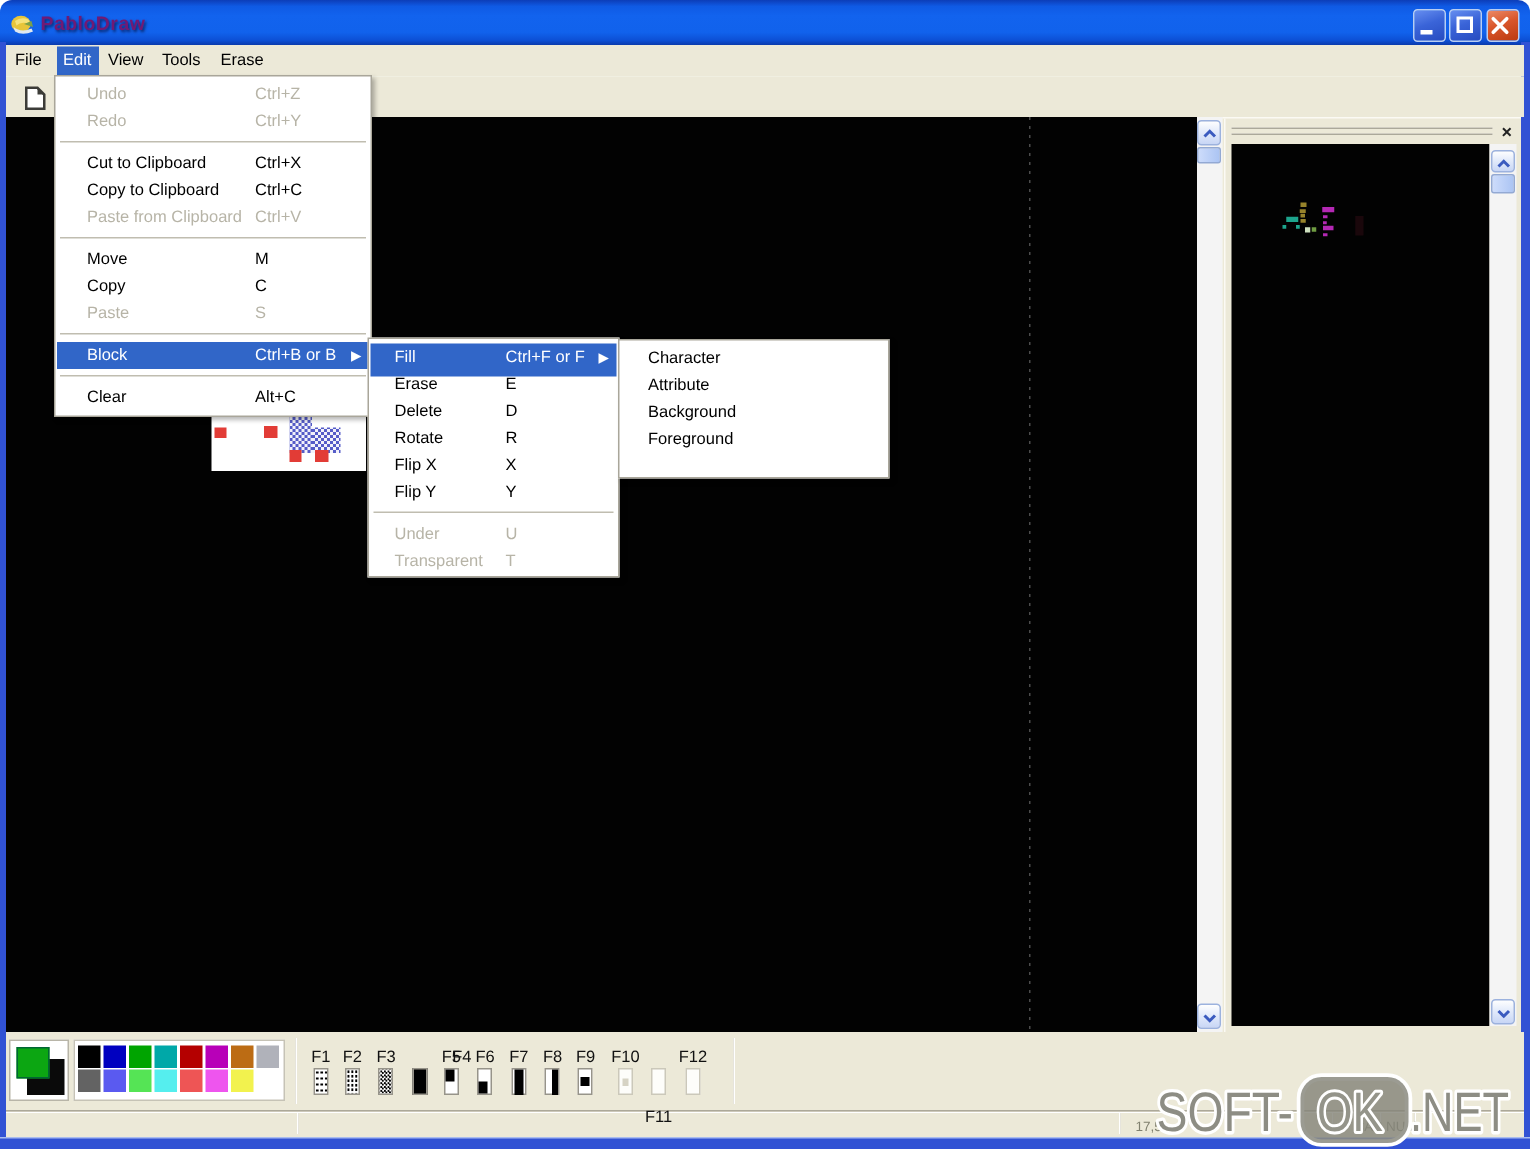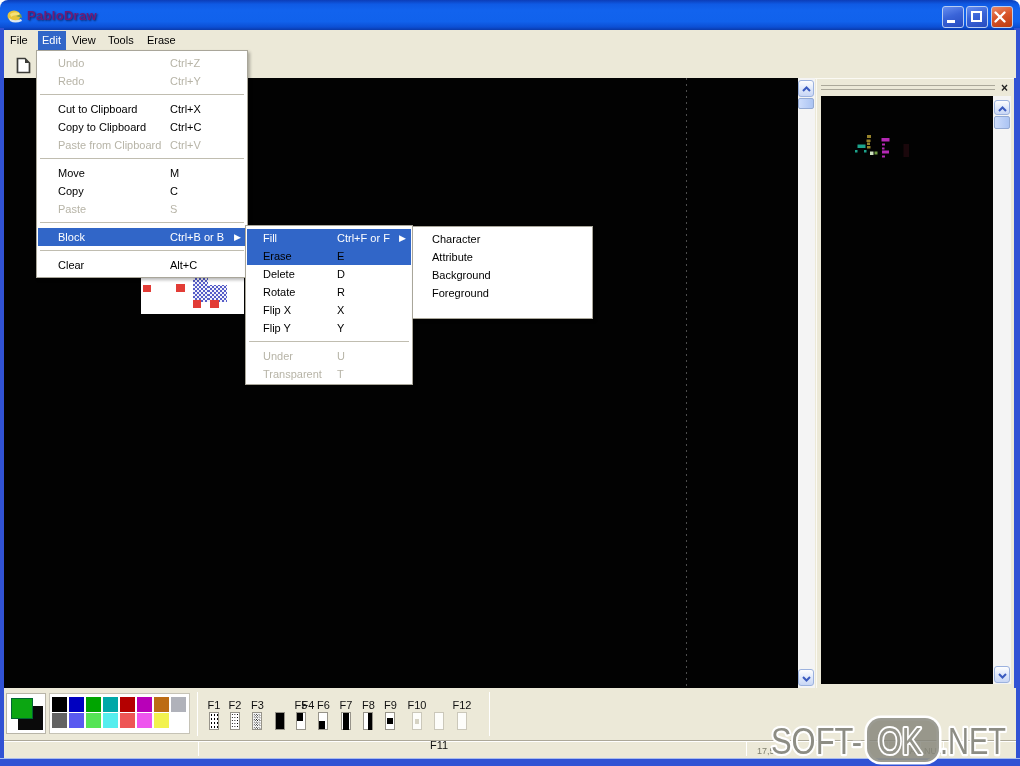--- a/index.html
+++ b/index.html
@@ -224,21 +224,21 @@
         <span class="sc" style="position:absolute;right:5px;font-size:9px;top:0px">▶</span>
       </div>
       <div class="sep" style="left: 3px; right: 3px; top: 199px;"></div>
       <div class="mi" style="left: 1px; right: 1px; top: 205px; height: 18px; line-height: 18px;">
         <span class="lab" style="position:absolute;left:20px">Clear</span>
         <span class="sc" style="position:absolute;left:132px">Alt+C</span>
       </div>
     </div>
 
   <div id="blockmenu" class="abs menu" style="left:245px;top:225px;width:168px;height:160px">
-      <div class="mi hl" style="left: 1px; right: 1px; top: 3px; height: 36px; line-height: 18px;">
+      <div class="mi hl" style="left: 1px; right: 1px; top: 3px; height: 22px; line-height: 18px;">
         <span class="lab" style="position:absolute;left:16px">Fill</span>
         <span class="sc" style="position:absolute;left:90px">Ctrl+F or F</span>
         <span class="sc" style="position:absolute;right:5px;font-size:9px;top:0px">▶</span>
       </div>
       <div class="mi" style="left: 1px; right: 1px; top: 21px; height: 18px; line-height: 18px;">
         <span class="lab" style="position:absolute;left:16px">Erase</span>
         <span class="sc" style="position:absolute;left:90px">E</span>
       </div>
       <div class="mi" style="left: 1px; right: 1px; top: 39px; height: 18px; line-height: 18px;">
         <span class="lab" style="position:absolute;left:16px">Delete</span>

